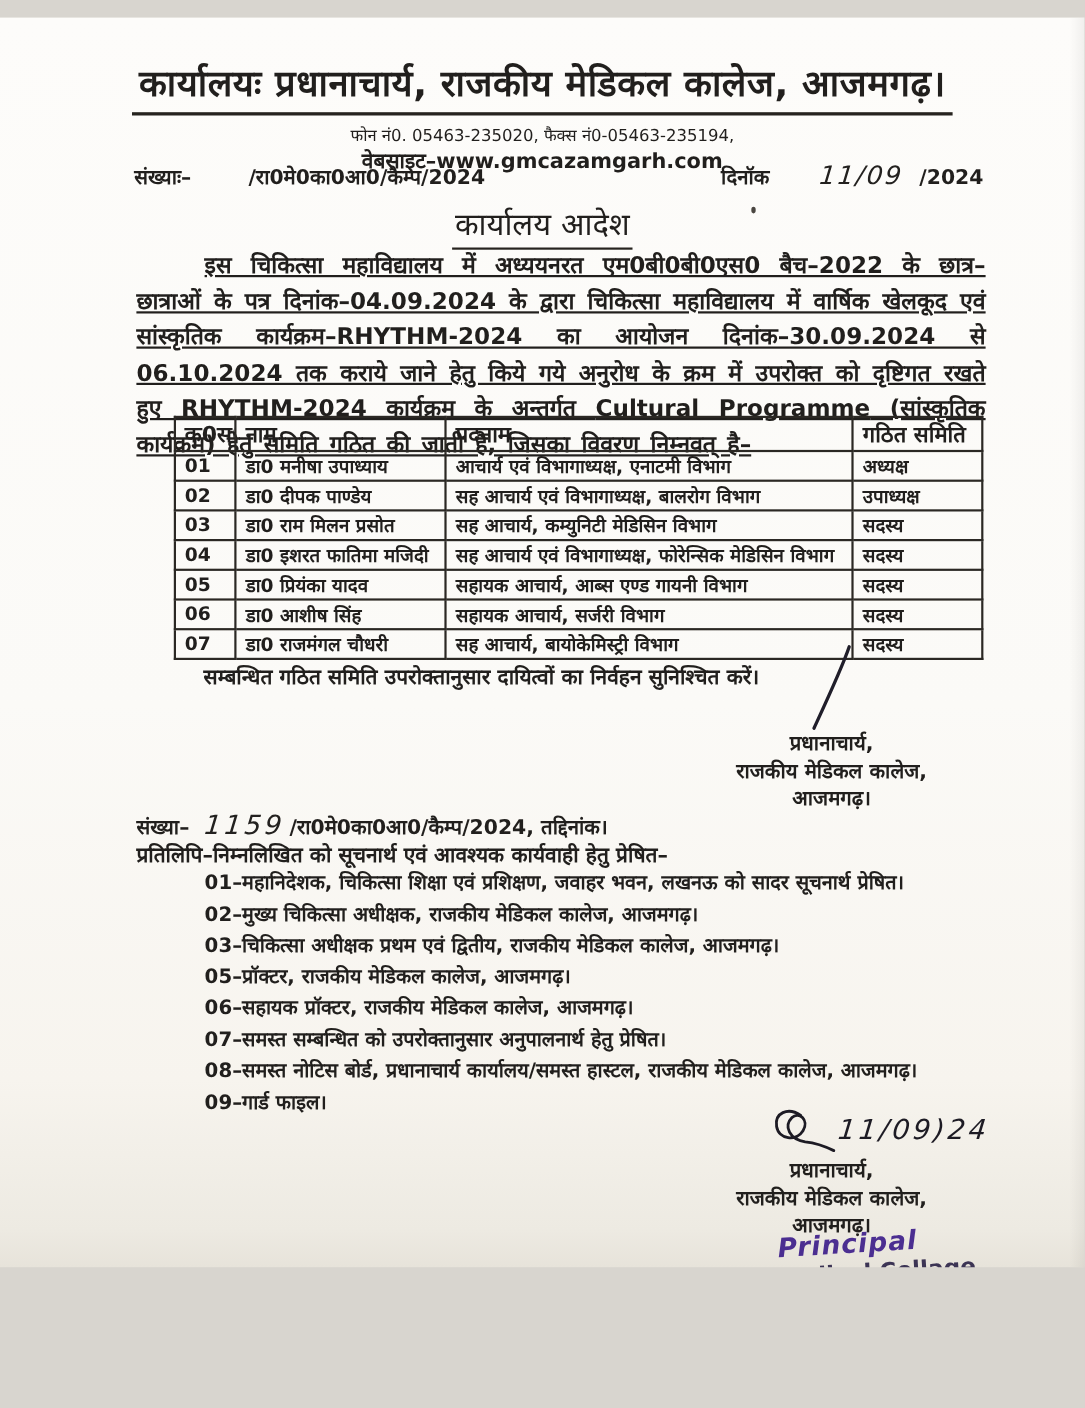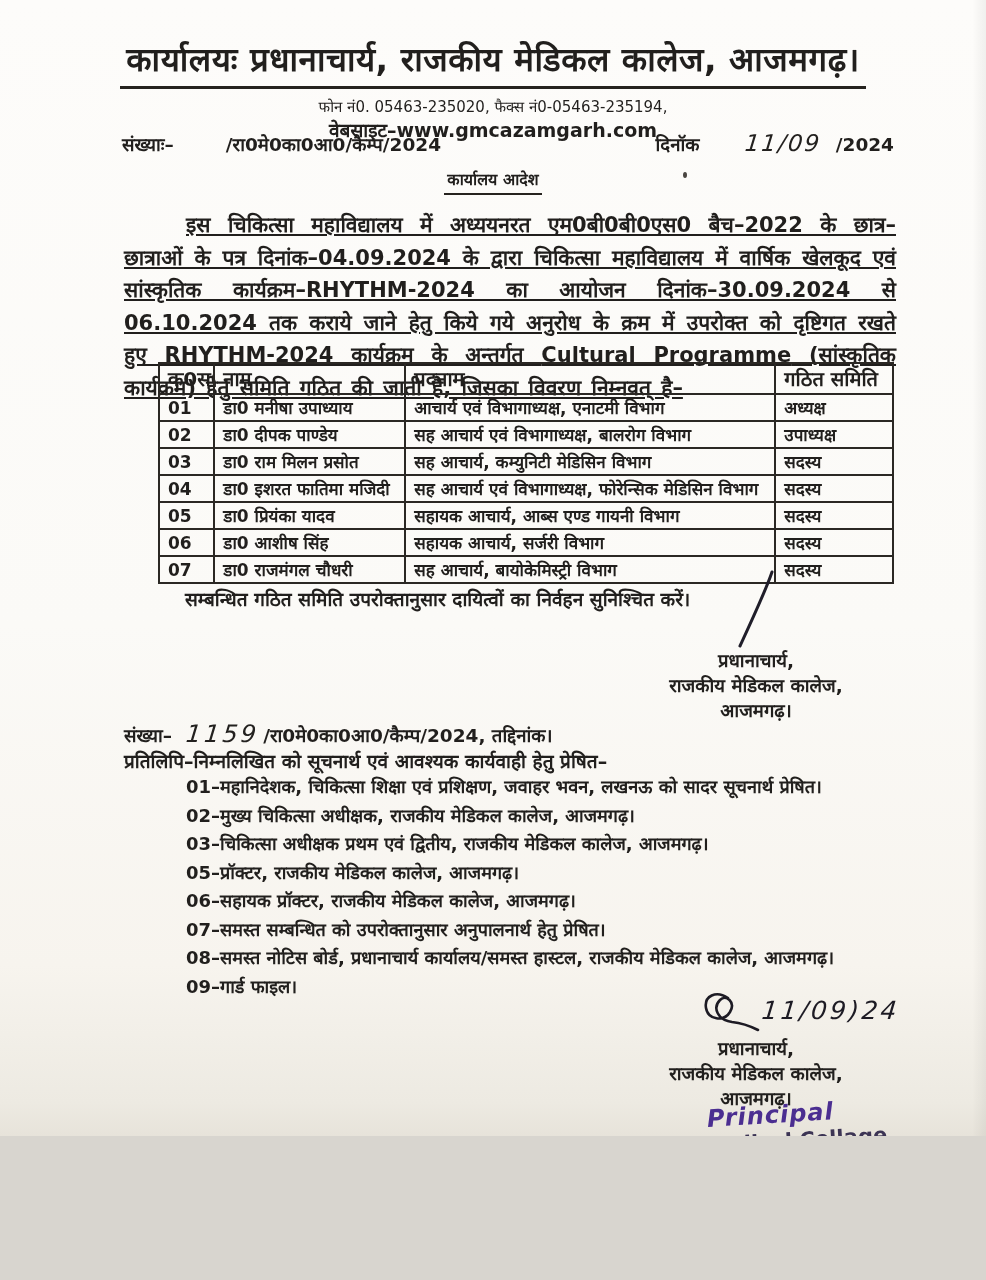--- a/index.html
+++ b/index.html
@@ -1,20 +1,20 @@
 <!DOCTYPE html>
 <html><head>
 <meta charset="utf-8">
 <style>
   html, body { margin: 0; padding: 0; background: #d8d5cf; }
   .page {
     position: relative;
     width: 986px;
     height: 1136px;
-    margin: 0 auto;
+    margin: 16px auto;
     background: linear-gradient(180deg, #fdfcfa 0%, #fbfaf7 55%, #f7f4ee 85%, #edeae2 97%, #e7e3da 100%);
     font-family: "DejaVu Sans", "Liberation Sans", sans-serif;
     color: #211f1d;
     overflow: hidden;
   }
   .page::after {  
     content: "";
     position: absolute; top: 0; right: 0; width: 14px; height: 100%;
     background: linear-gradient(90deg, rgba(0,0,0,0), rgba(0,0,0,0.05));
     pointer-events: none;
@@ -43,21 +43,21 @@
     font-weight: 500;
     transform: skewX(-6deg);
     display: inline-block;
     color: #23211f;
   }
   .ref-right .hand { font-size: 23px; margin: -4px 14px 0 46px; }
   .order-title {
     position: absolute; top: 168px; left: 0; right: 0; text-align: center;
   }
   .order-title span {
-    display: inline-block; font-size: 16px; font-weight: bold;
+    display: inline-block; font-size: 28px; font-weight: normal;
     border-bottom: 2px solid #26231f; padding: 0 3px 3px 3px;
   }
   .speck { position: absolute; top: 172px; left: 683px; width: 4px; height: 6px; background: #4a4641; border-radius: 50%; }
   .body-para {
     position: absolute; top: 209px; left: 124px; width: 772px;
     font-size: 21px; line-height: 32.5px; font-weight: 600;
     text-align: justify; text-indent: 62px; word-spacing: 3px; text-decoration: underline;
   }
   .body-para .latin-bold { font-weight: 800; }
   table.committee {

